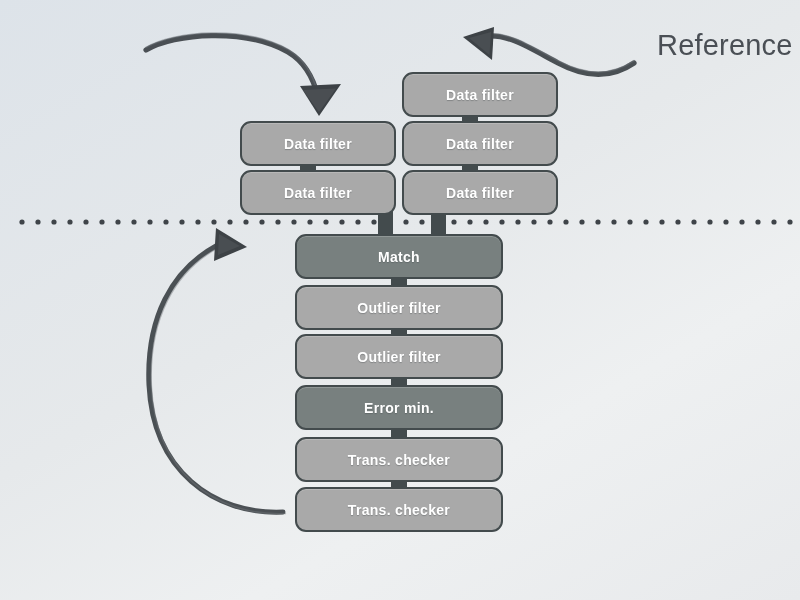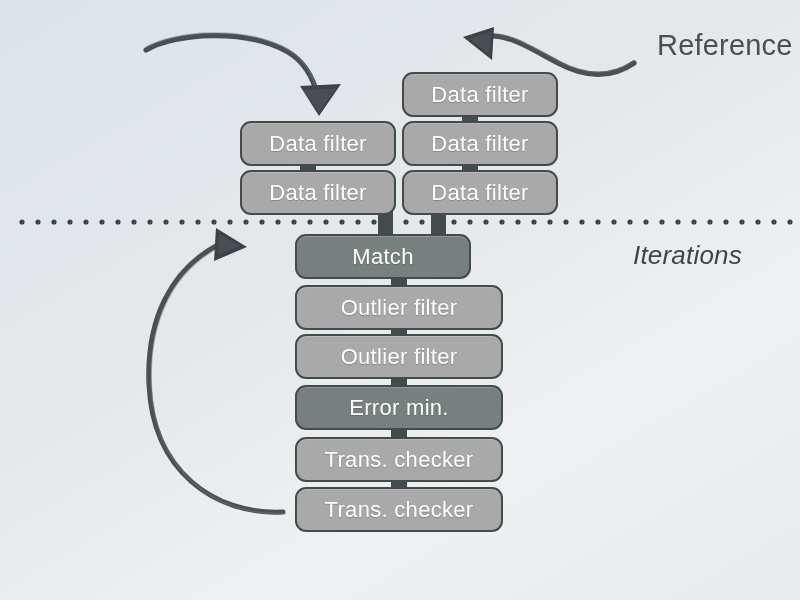--- a/index.html
+++ b/index.html
@@ -46,22 +46,22 @@
     color: #3f4449;
   }
 
   
   .node {
     position: absolute;
     box-sizing: border-box;
     border: 2.5px solid #434b4d;
     border-radius: 11px;
     color: #ffffff;
-    font-size: 22px;
-    font-weight: 400;
+    font-size: 14px;
+    font-weight: 700;
     letter-spacing: 0.3px;
     display: flex;
     align-items: center;
     justify-content: center;
     text-shadow: 0 1px 1px rgba(60,65,68,0.35);
     box-shadow: 0 1px 0 rgba(255,255,255,0.18) inset;
   }
   .node.light { background: #a9a9a9; }
   .node.dark  { background: #78807f; }
 
@@ -167,23 +167,22 @@
   <div class="connector" style="left:391px; top:424px; width:16px; height:20px;"></div>
   <div class="connector" style="left:391px; top:476px; width:16px; height:18px;"></div>
 
   <div class="node light" style="left:240px; top:121px; width:156px; height:45px;">Data filter</div>
   <div class="node light" style="left:240px; top:170px; width:156px; height:45px;">Data filter</div>
 
   <div class="node light" style="left:402px; top:72px; width:156px; height:45px;">Data filter</div>
   <div class="node light" style="left:402px; top:121px; width:156px; height:45px;">Data filter</div>
   <div class="node light" style="left:402px; top:170px; width:156px; height:45px;">Data filter</div>
 
-  <div class="node dark" style="left:295px; top:234px; width:176px; height:45px;">Match</div>
+  <div class="node dark" style="left:295px; top:234px; width:208px; height:45px;">Match</div>
   <div class="node light" style="left:295px; top:285px; width:208px; height:45px;">Outlier filter</div>
   <div class="node light" style="left:295px; top:334px; width:208px; height:45px;">Outlier filter</div>
   <div class="node dark" style="left:295px; top:385px; width:208px; height:45px;">Error min.</div>
   <div class="node light" style="left:295px; top:437px; width:208px; height:45px;">Trans. checker</div>
   <div class="node light" style="left:295px; top:487px; width:208px; height:45px;">Trans. checker</div>
 
   <div class="label" id="label-reference">Reference</div>
-  <div class="label" id="label-iterations">Iterations</div>
 
 </div>
 
 </body></html>

